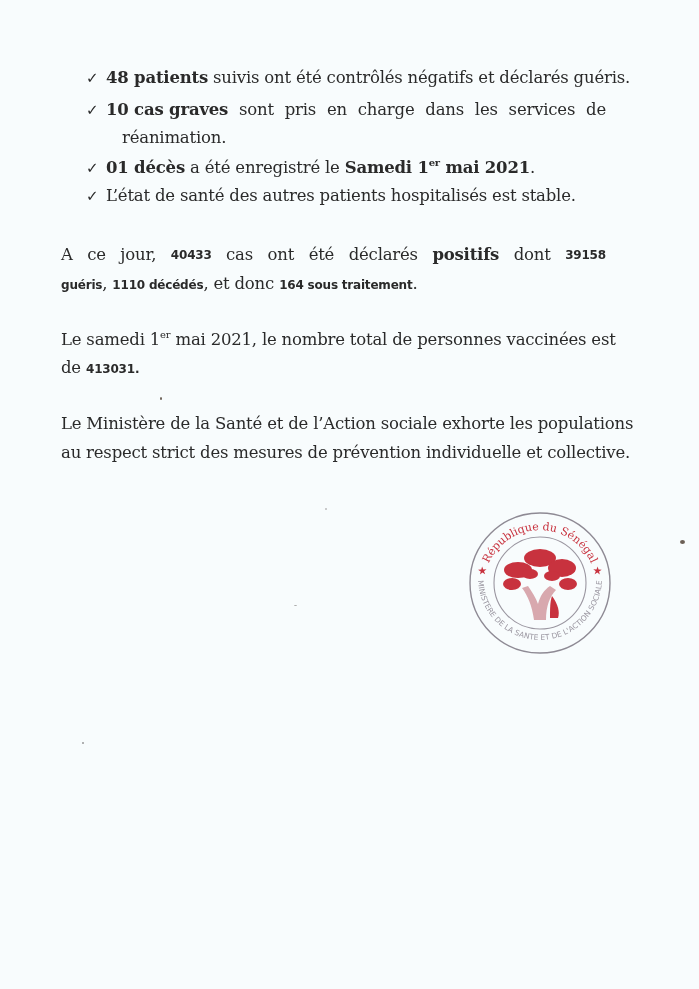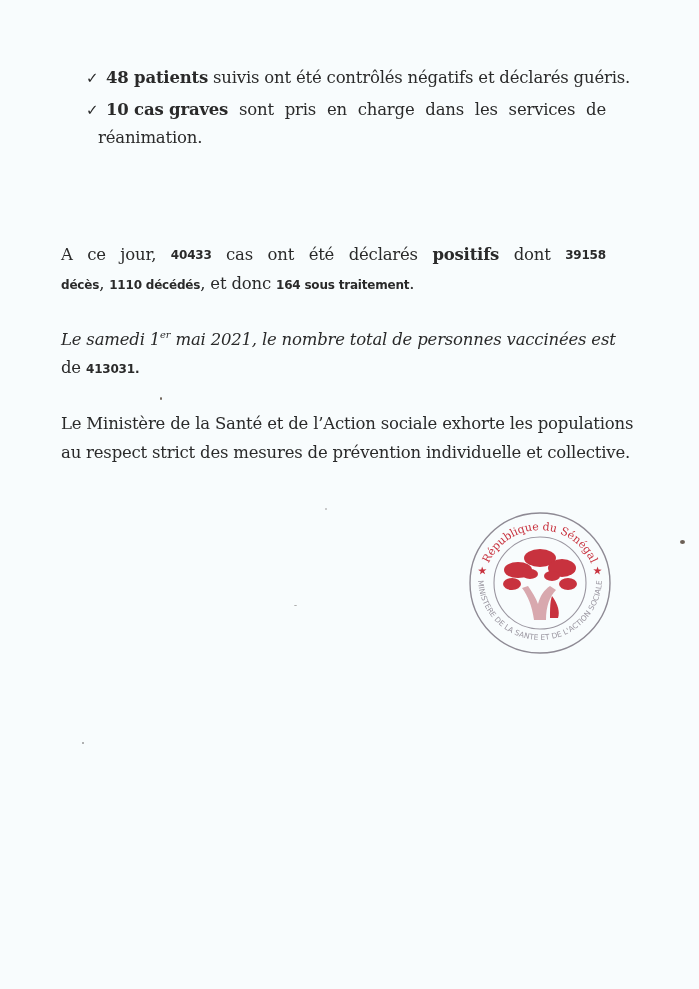--- a/index.html
+++ b/index.html
@@ -40,42 +40,48 @@
     <span><span class="check">✓</span><span class="bs">10 cas graves</span></span>
     <span>sont</span>
     <span>pris</span>
     <span>en</span>
     <span>charge</span>
     <span>dans</span>
     <span>les</span>
     <span>services</span>
     <span>de</span>
   </div>
-  <div class="line" style="left:98px; top:128px;text-align:right;">réanimation.</div>
+  <div class="line" style="left:122px; top:128px;text-align:right;">réanimation.</div>
 
+  <div class="line" style="left:86px; top:158px;">
+    <span class="check">✓</span><span class="bs">01 décès</span><span> a été enregistré le </span><span class="bs">Samedi 1</span><sup class="bs">er</sup><span class="bs"> mai 2021</span><span>.</span>
+  </div>
 
+  <div class="line" style="left:86px; top:186px;">
+    <span class="check">✓</span><span>L’état de santé des autres patients hospitalisés est stable.</span>
+  </div>
 
   <div class="line justify" style="left:61px; top:245px; width:545px;">
     <span>A</span>
     <span>ce</span>
     <span>jour,</span>
     <span class="bsans">40433</span>
     <span>cas</span>
     <span>ont</span>
     <span>été</span>
     <span>déclarés</span>
     <span class="bs">positifs</span>
     <span>dont</span>
     <span class="bsans">39158</span>
   </div>
   <div class="line" style="left:61px; top:274px;">
-    <span class="bsans">décès</span><span>, </span><span class="bsans">1110 décédés</span><span>, et donc </span><span class="bsans">164 sous traitement</span><span>.</span>
+    <span class="bsans">guéris</span><span>, </span><span class="bsans">1110 décédés</span><span>, et donc </span><span class="bsans">164 sous traitement</span><span>.</span>
   </div>
 
-  <div class="line" style="left:61px; top:330px;font-style:italic;">
+  <div class="line" style="left:61px; top:330px;">
     <span>Le samedi 1</span><sup>er</sup><span> mai 2021, le nombre total de personnes vaccinées est</span>
   </div>
   <div class="line" style="left:61px; top:358px;">
     <span>de </span><span class="bsans">413031.</span>
   </div>
 
   <div class="line" style="left:61px; top:414px;">Le Ministère de la Santé et de l’Action sociale exhorte les populations</div>
   <div class="line" style="left:61px; top:443px;">au respect strict des mesures de prévention individuelle et collective.</div>
 
   <svg class="stamp" viewBox="0 0 148 150">

